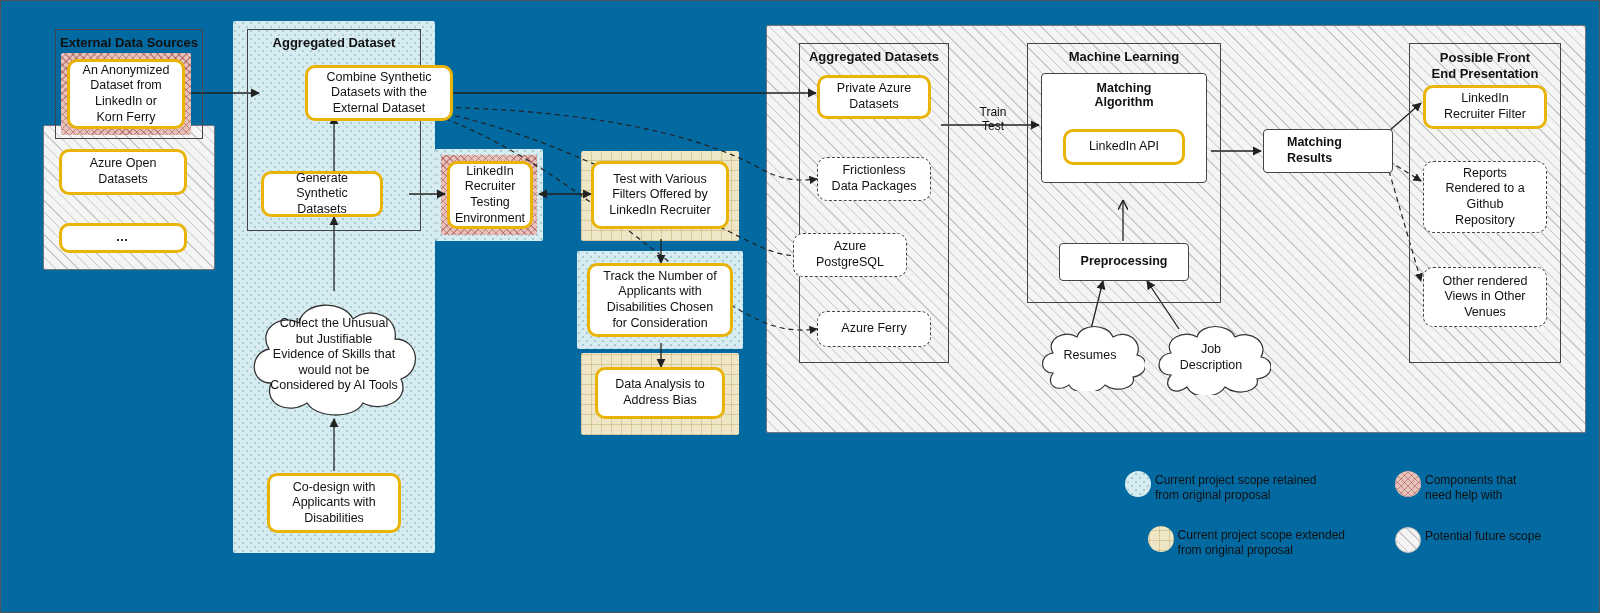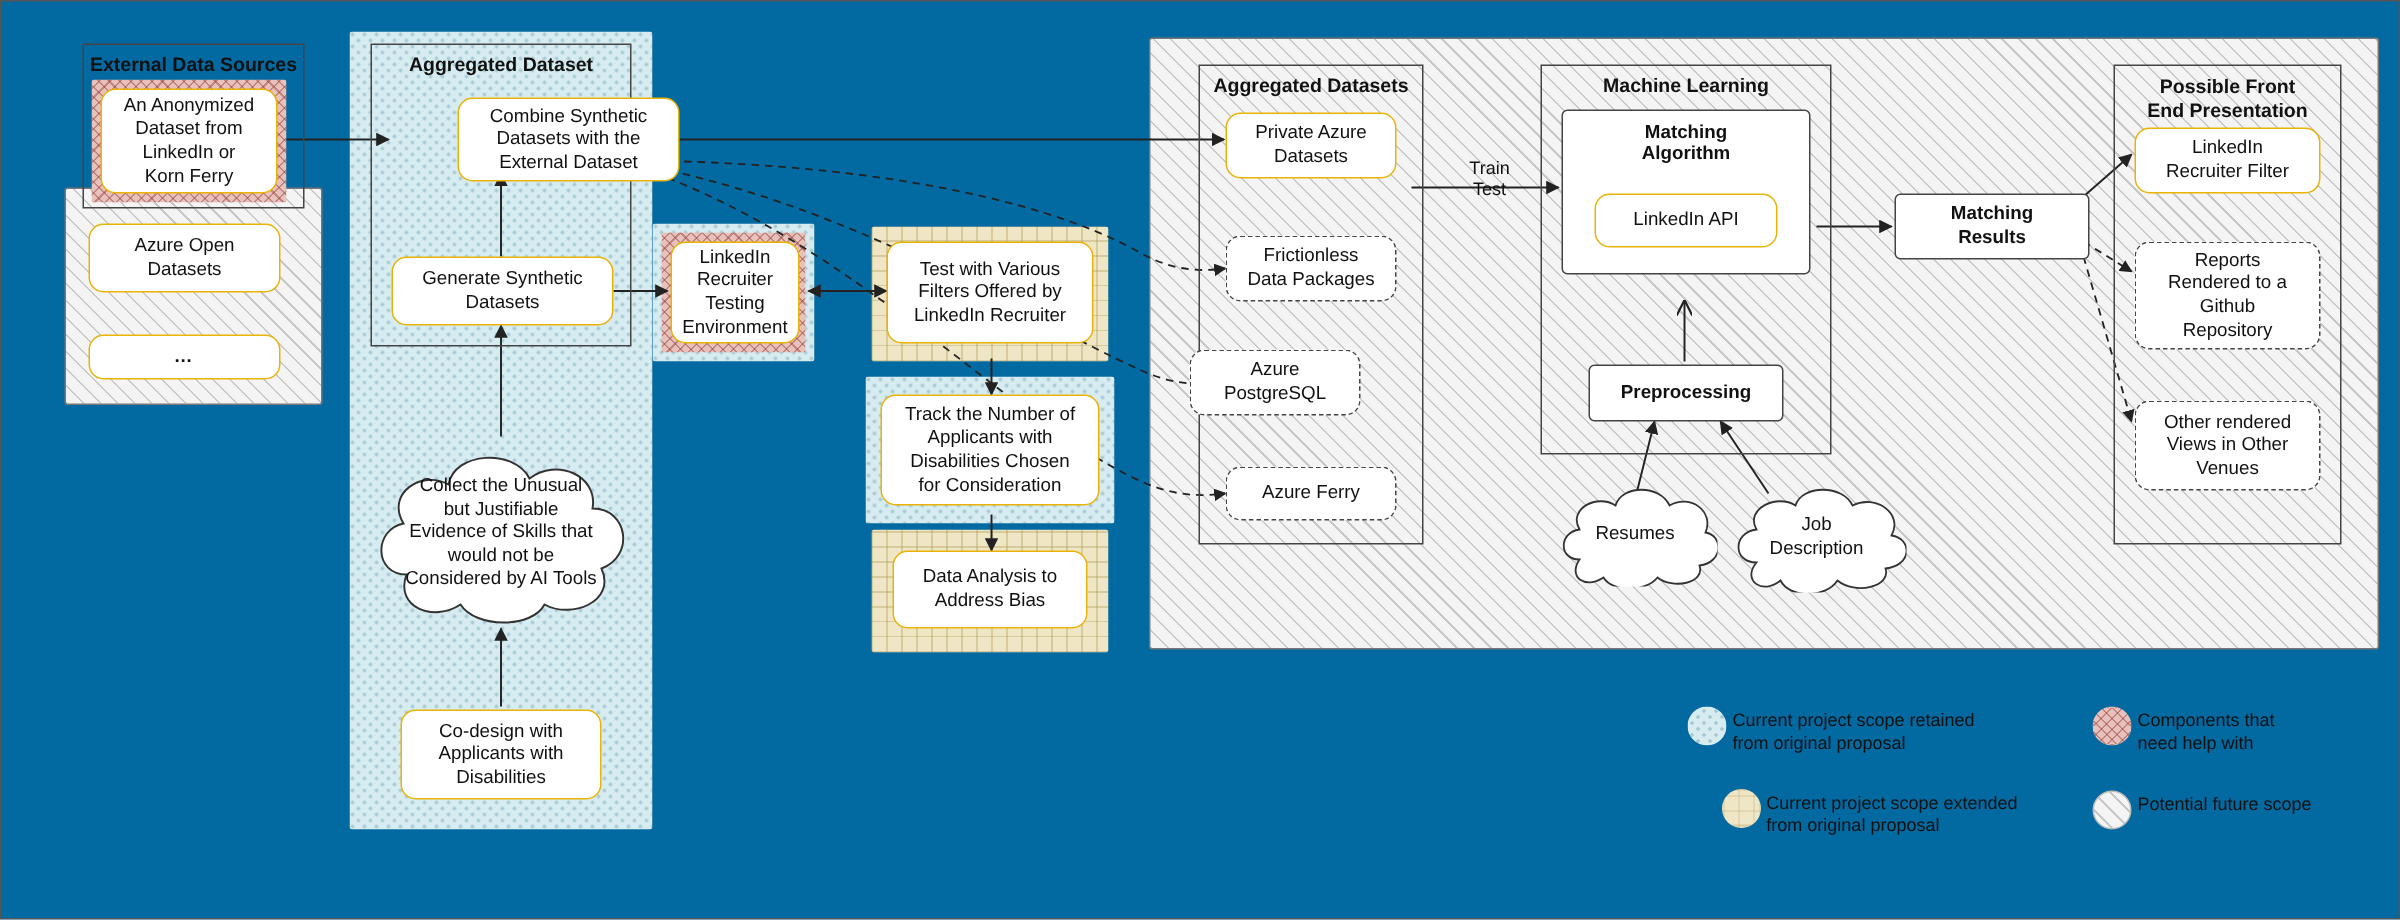--- a/index.html
+++ b/index.html
@@ -38,21 +38,21 @@
     left: 50%;
     transform: translateX(-50%);
     padding: 6px 0 10px 0;
     font-weight: 700;
     font-size: 13px;
     text-align: center;
     white-space: nowrap;
   }
   .box {
     background: #fff;
-    border: 1px solid #eab308;
+    border: 3px solid #eab308;
     border-radius: 10px;
     display: flex;
     align-items: center;
     justify-content: center;
     text-align: center;
     padding: 6px 10px;
     font-size: 12.5px;
     line-height: 1.25;
   }
   .box-dashed {
@@ -66,21 +66,20 @@
     padding: 6px 10px;
     font-size: 12.5px;
     line-height: 1.25;
   }
   .box-plain {
     border: 1px solid #444;
     background: #fff;
     display: flex;
     align-items: center;
     justify-content: center;
-    text-align: center;
     padding: 6px 23px;
     font-size: 12.5px;
     line-height: 1.25;
   }
   .bold { font-weight: 700; }
   .cloud-wrap {
     position: absolute;
     display: flex;
     align-items: center;
     justify-content: center;
@@ -242,21 +241,21 @@
 
   <div class="box" style="left:58px; top:148px; width:128px; height:46px; white-space:pre-line;">Azure Open
 Datasets</div>
 
   <div class="box" style="left:58px; top:222px; width:128px; height:30px; font-weight:700; letter-spacing:2px;">…</div>
 
   <div class="box" style="left:260px; top:64px; width:148px; height:56px; white-space:pre-line;margin-left:44px;">Combine Synthetic
 Datasets with the
 External Dataset</div>
 
-  <div class="box" style="left:260px; top:170px; width:148px; height:46px; white-space:pre-line;">Generate Synthetic
+  <div class="box" style="left:260px; top:170px; width:122px; height:46px; white-space:pre-line;">Generate Synthetic
 Datasets</div>
 
   <div class="box" style="left:446px; top:160px; width:86px; height:68px; white-space:pre-line;">LinkedIn
 Recruiter
 Testing
 Environment</div>
 
   <div class="box" style="left:590px; top:160px; width:138px; height:68px; white-space:pre-line;">Test with Various
 Filters Offered by
 LinkedIn Recruiter</div>

